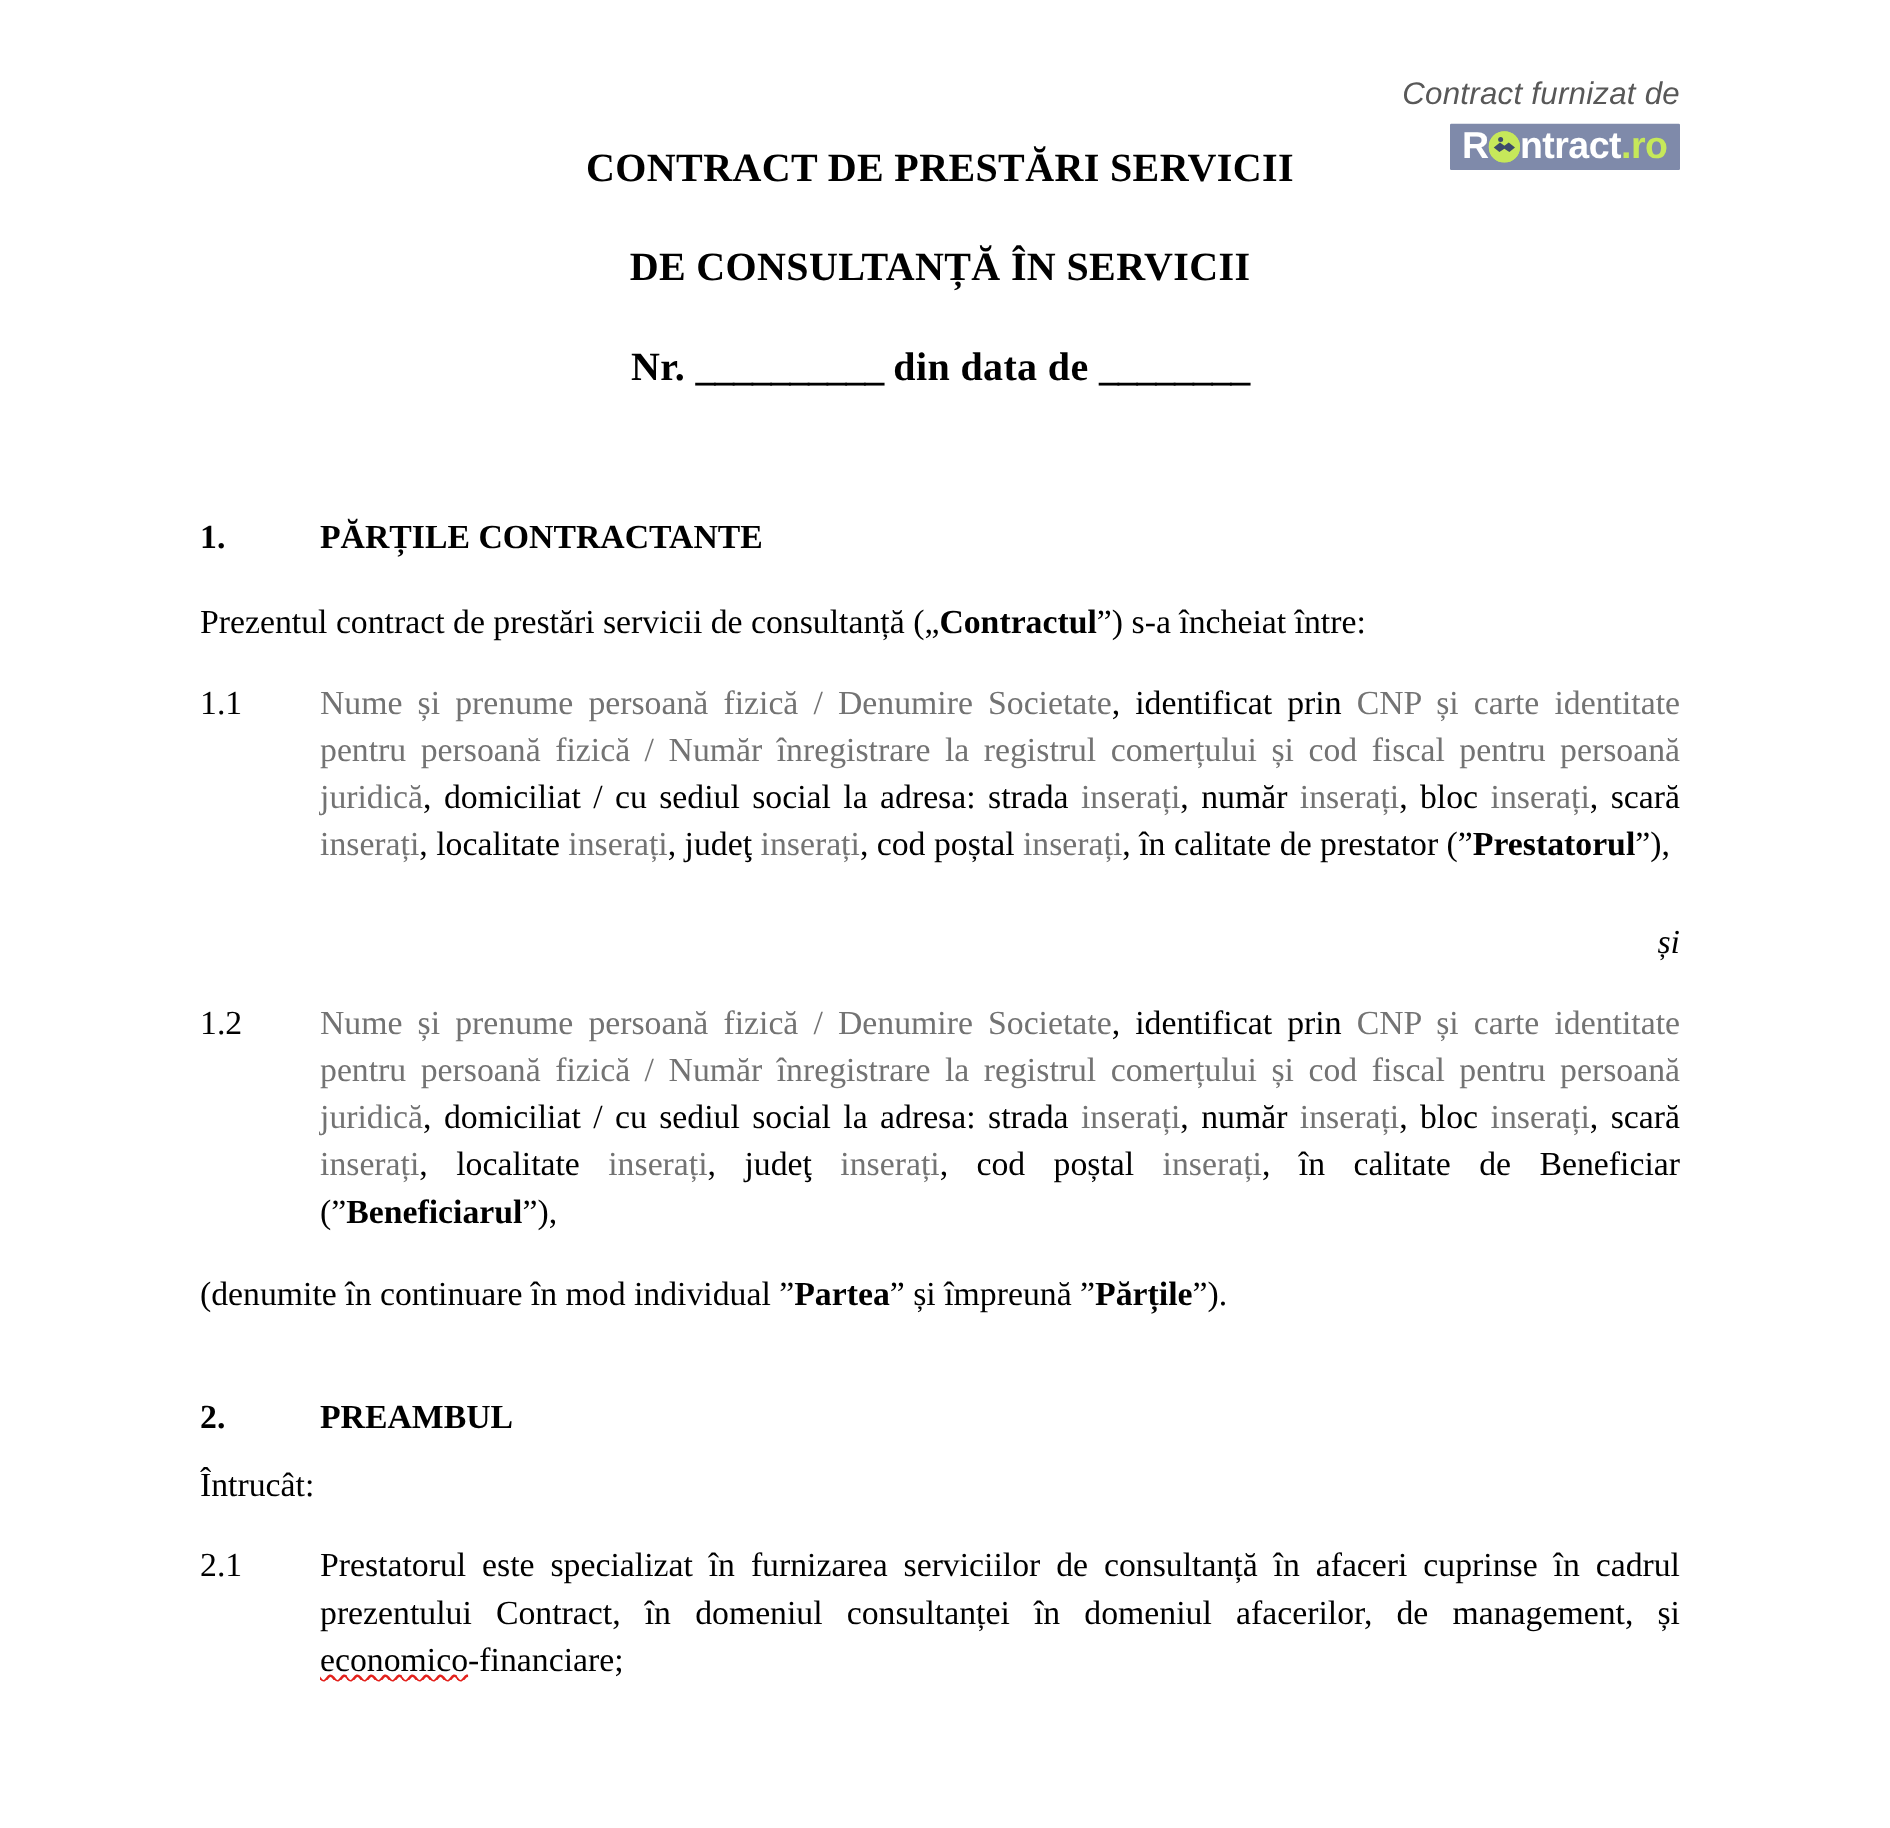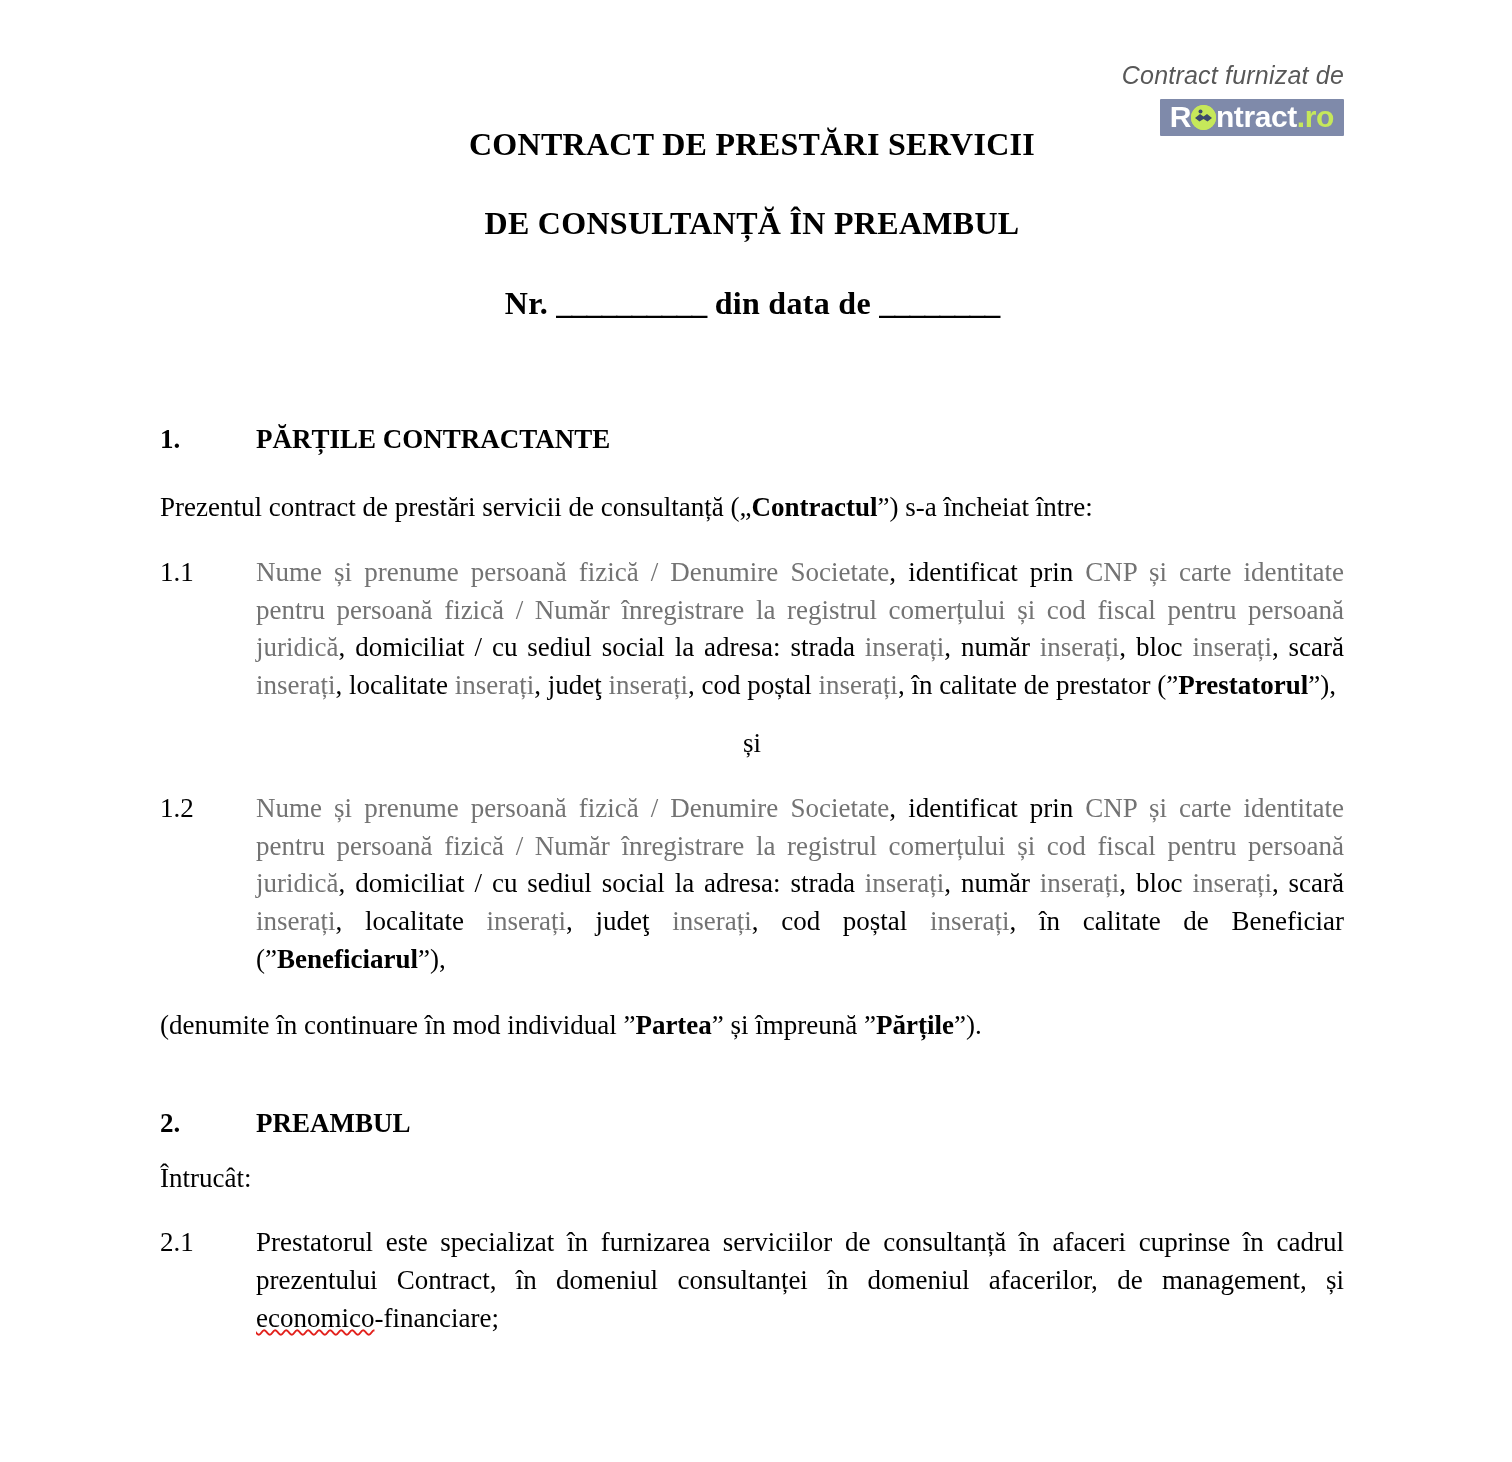--- a/index.html
+++ b/index.html
@@ -65,21 +65,21 @@
     top: 1px;
   }
   .logo-mark svg { position: absolute; left: 0; top: 0; }
 
   
   .page {
     position: absolute;
     left: 0; top: 0;
     width: 1512px;
     height: 1462px;
-    padding: 12px 168px 0 160px;
+    padding: 2px 168px 0 160px;
   }
 
   .doc-title {
     text-align: center;
     font-weight: bold;
     font-size: 32px;
     letter-spacing: 0.3px;
     line-height: 1.0;
   }
   .title-1 { margin-top: 116px; }
@@ -96,21 +96,21 @@
   .section-head .num { width: 96px; flex: none; }
   .section-head.preambul { margin-top: 63px; }
 
   .para {
     font-size: 27px;
     line-height: 1.40;
     text-align: justify;
     margin-top: 26px;
   }
   .para.intro { margin-top: 34px; }
-  .para.si { margin-top: 20px; text-align: center; }
+  .para.si { margin-top: 40px; text-align: right; font-style: italic; }
   .para.intrucat { margin-top: 21px; text-align: left; }
   .para.denumite { margin-top: 28px; text-align: left; }
 
   .numbered {
     display: flex;
     font-size: 27px;
     line-height: 1.40;
     margin-top: 27px;
   }
   .numbered .num { width: 96px; flex: none; }
@@ -144,21 +144,21 @@
             <circle cx="9.5" cy="6.5" r="2" fill="#3c4a6b"></circle>
           </svg>
         </span>
         <span class="logo-rest">ntract</span>
         <span class="logo-tld">.ro</span>
       </span>
     </div>
   </div>
 
   <div class="doc-title title-1">CONTRACT DE PRESTĂRI SERVICII</div>
-  <div class="doc-title title-2">DE CONSULTANȚĂ ÎN PREAMBUL</div>
+  <div class="doc-title title-2">DE CONSULTANȚĂ ÎN SERVICII</div>
   <div class="doc-title title-3">
     <span>Nr. </span><span class="blank">__________</span><span> din data de </span><span class="blank">________</span>
   </div>
 
   <div class="section-head">
     <span class="num">1.</span>
     <span>PĂRȚILE CONTRACTANTE</span>
   </div>
 
   <div class="para intro">

